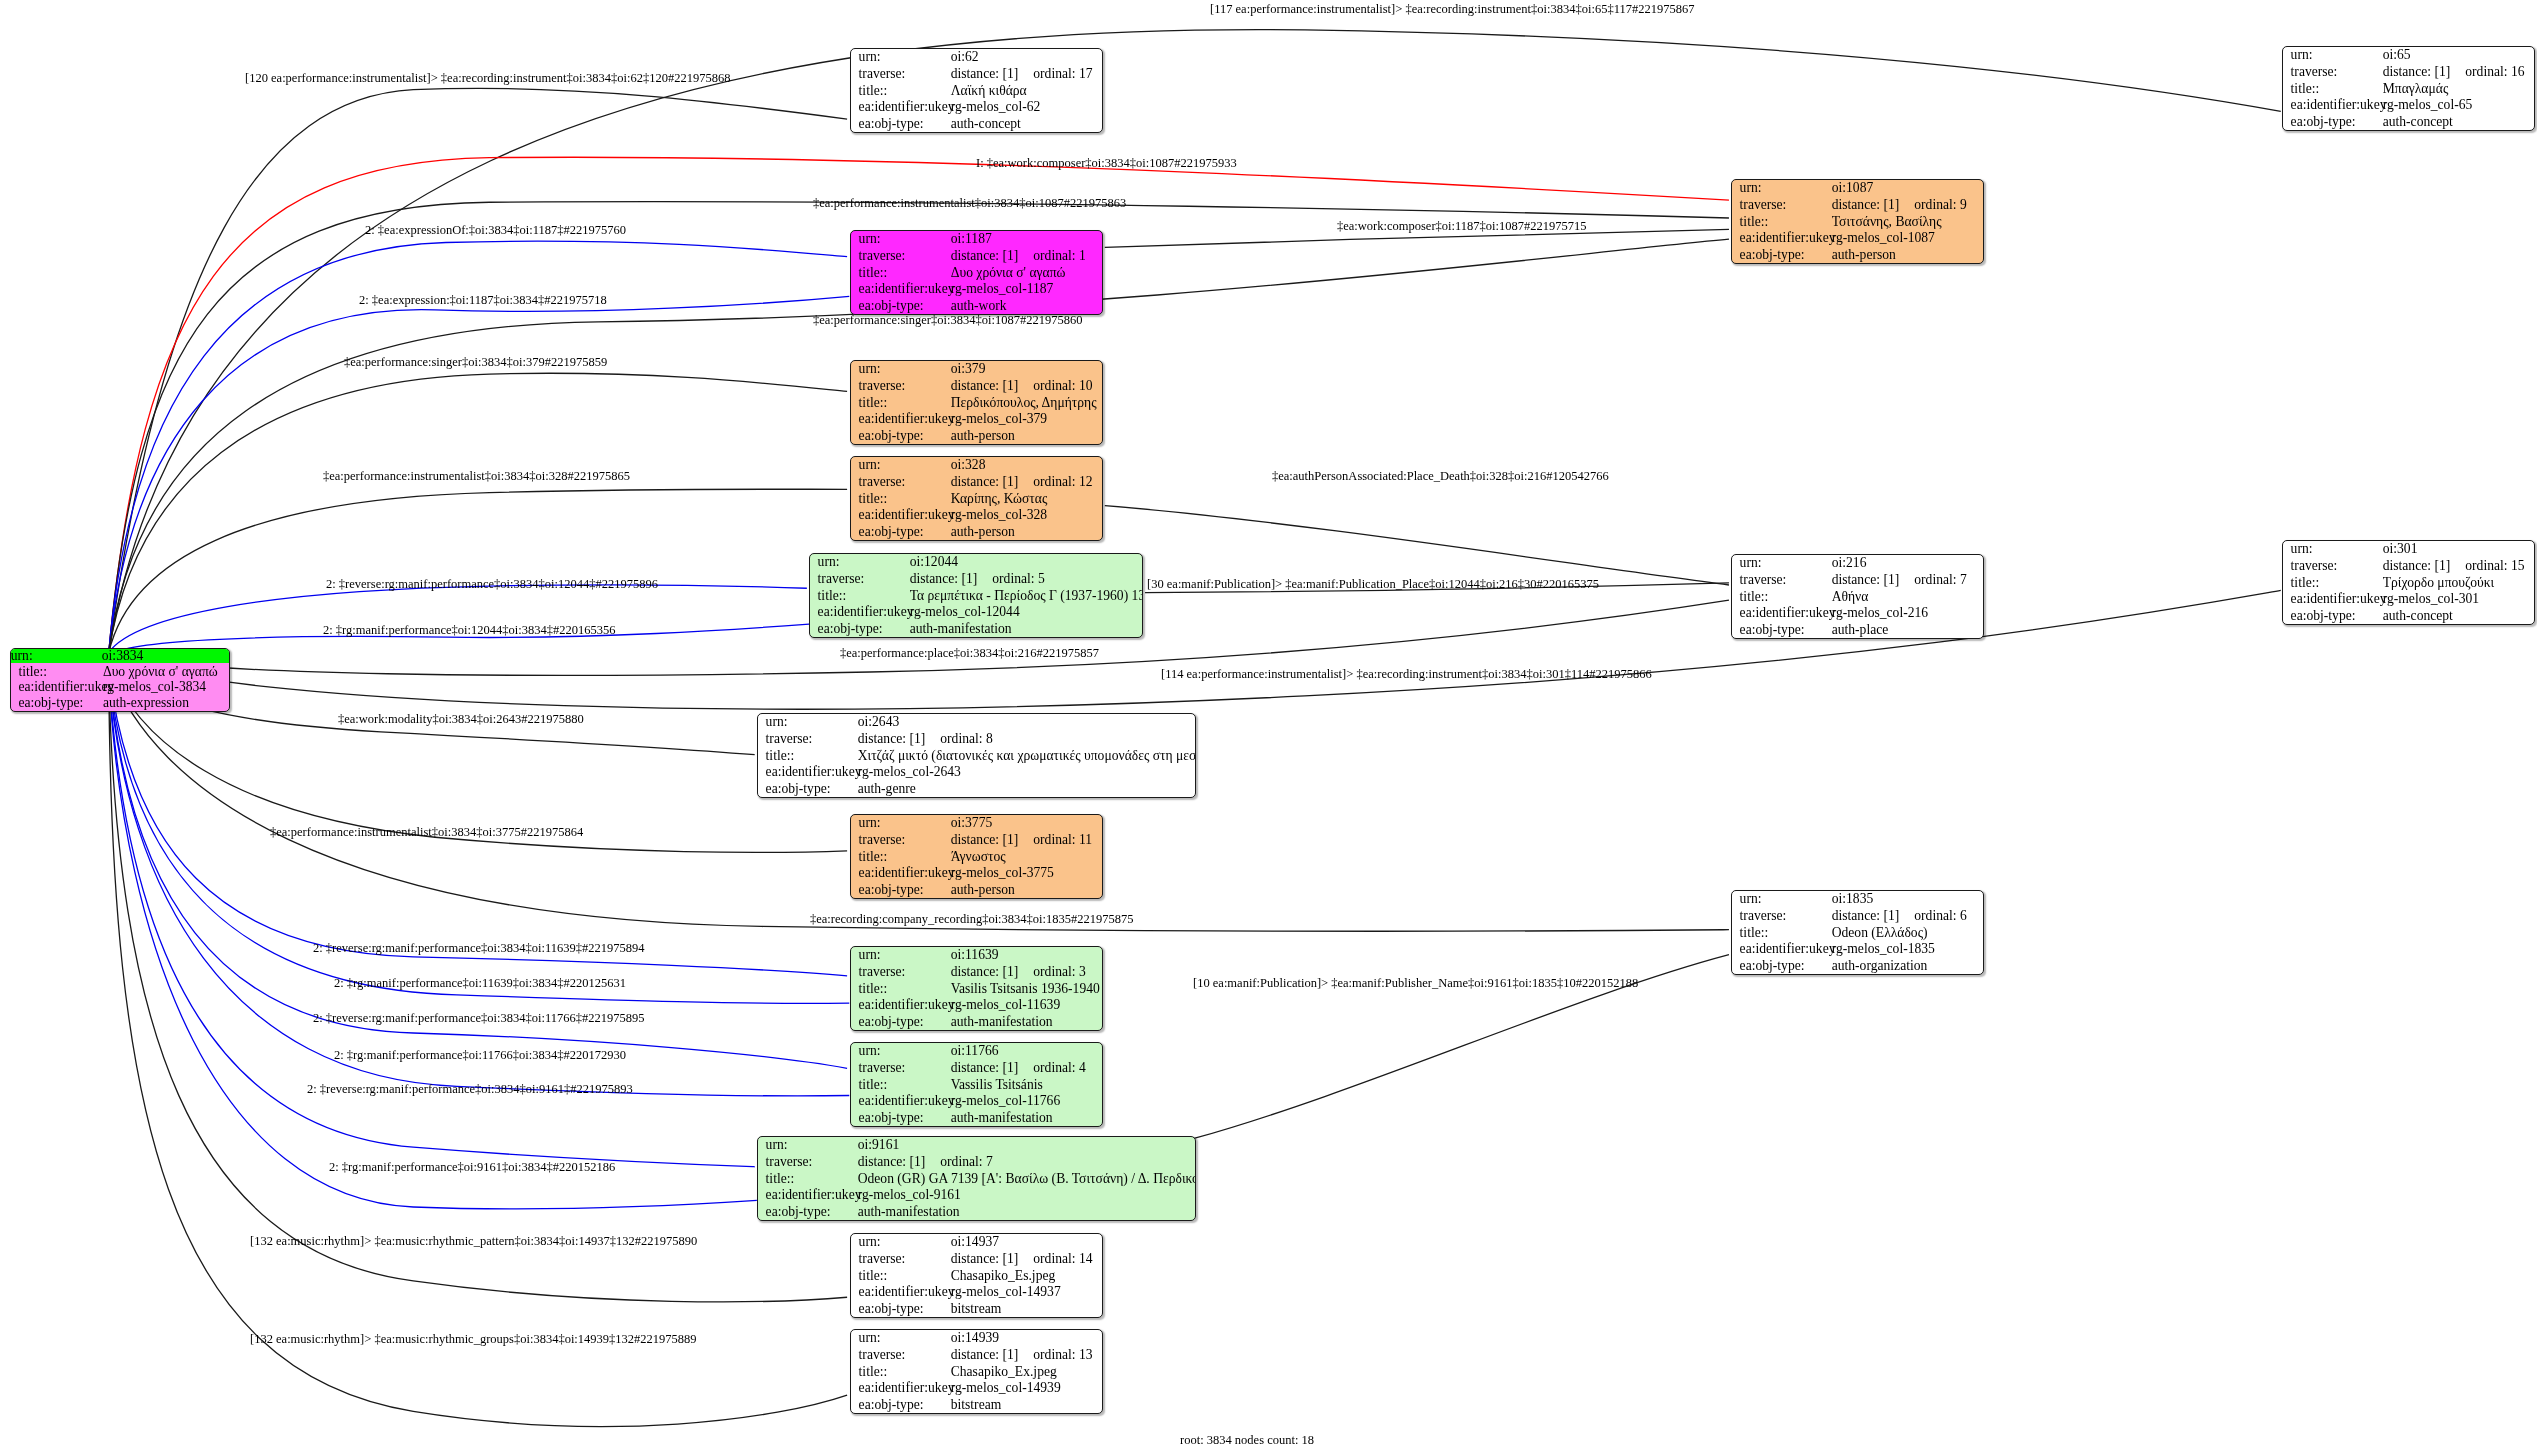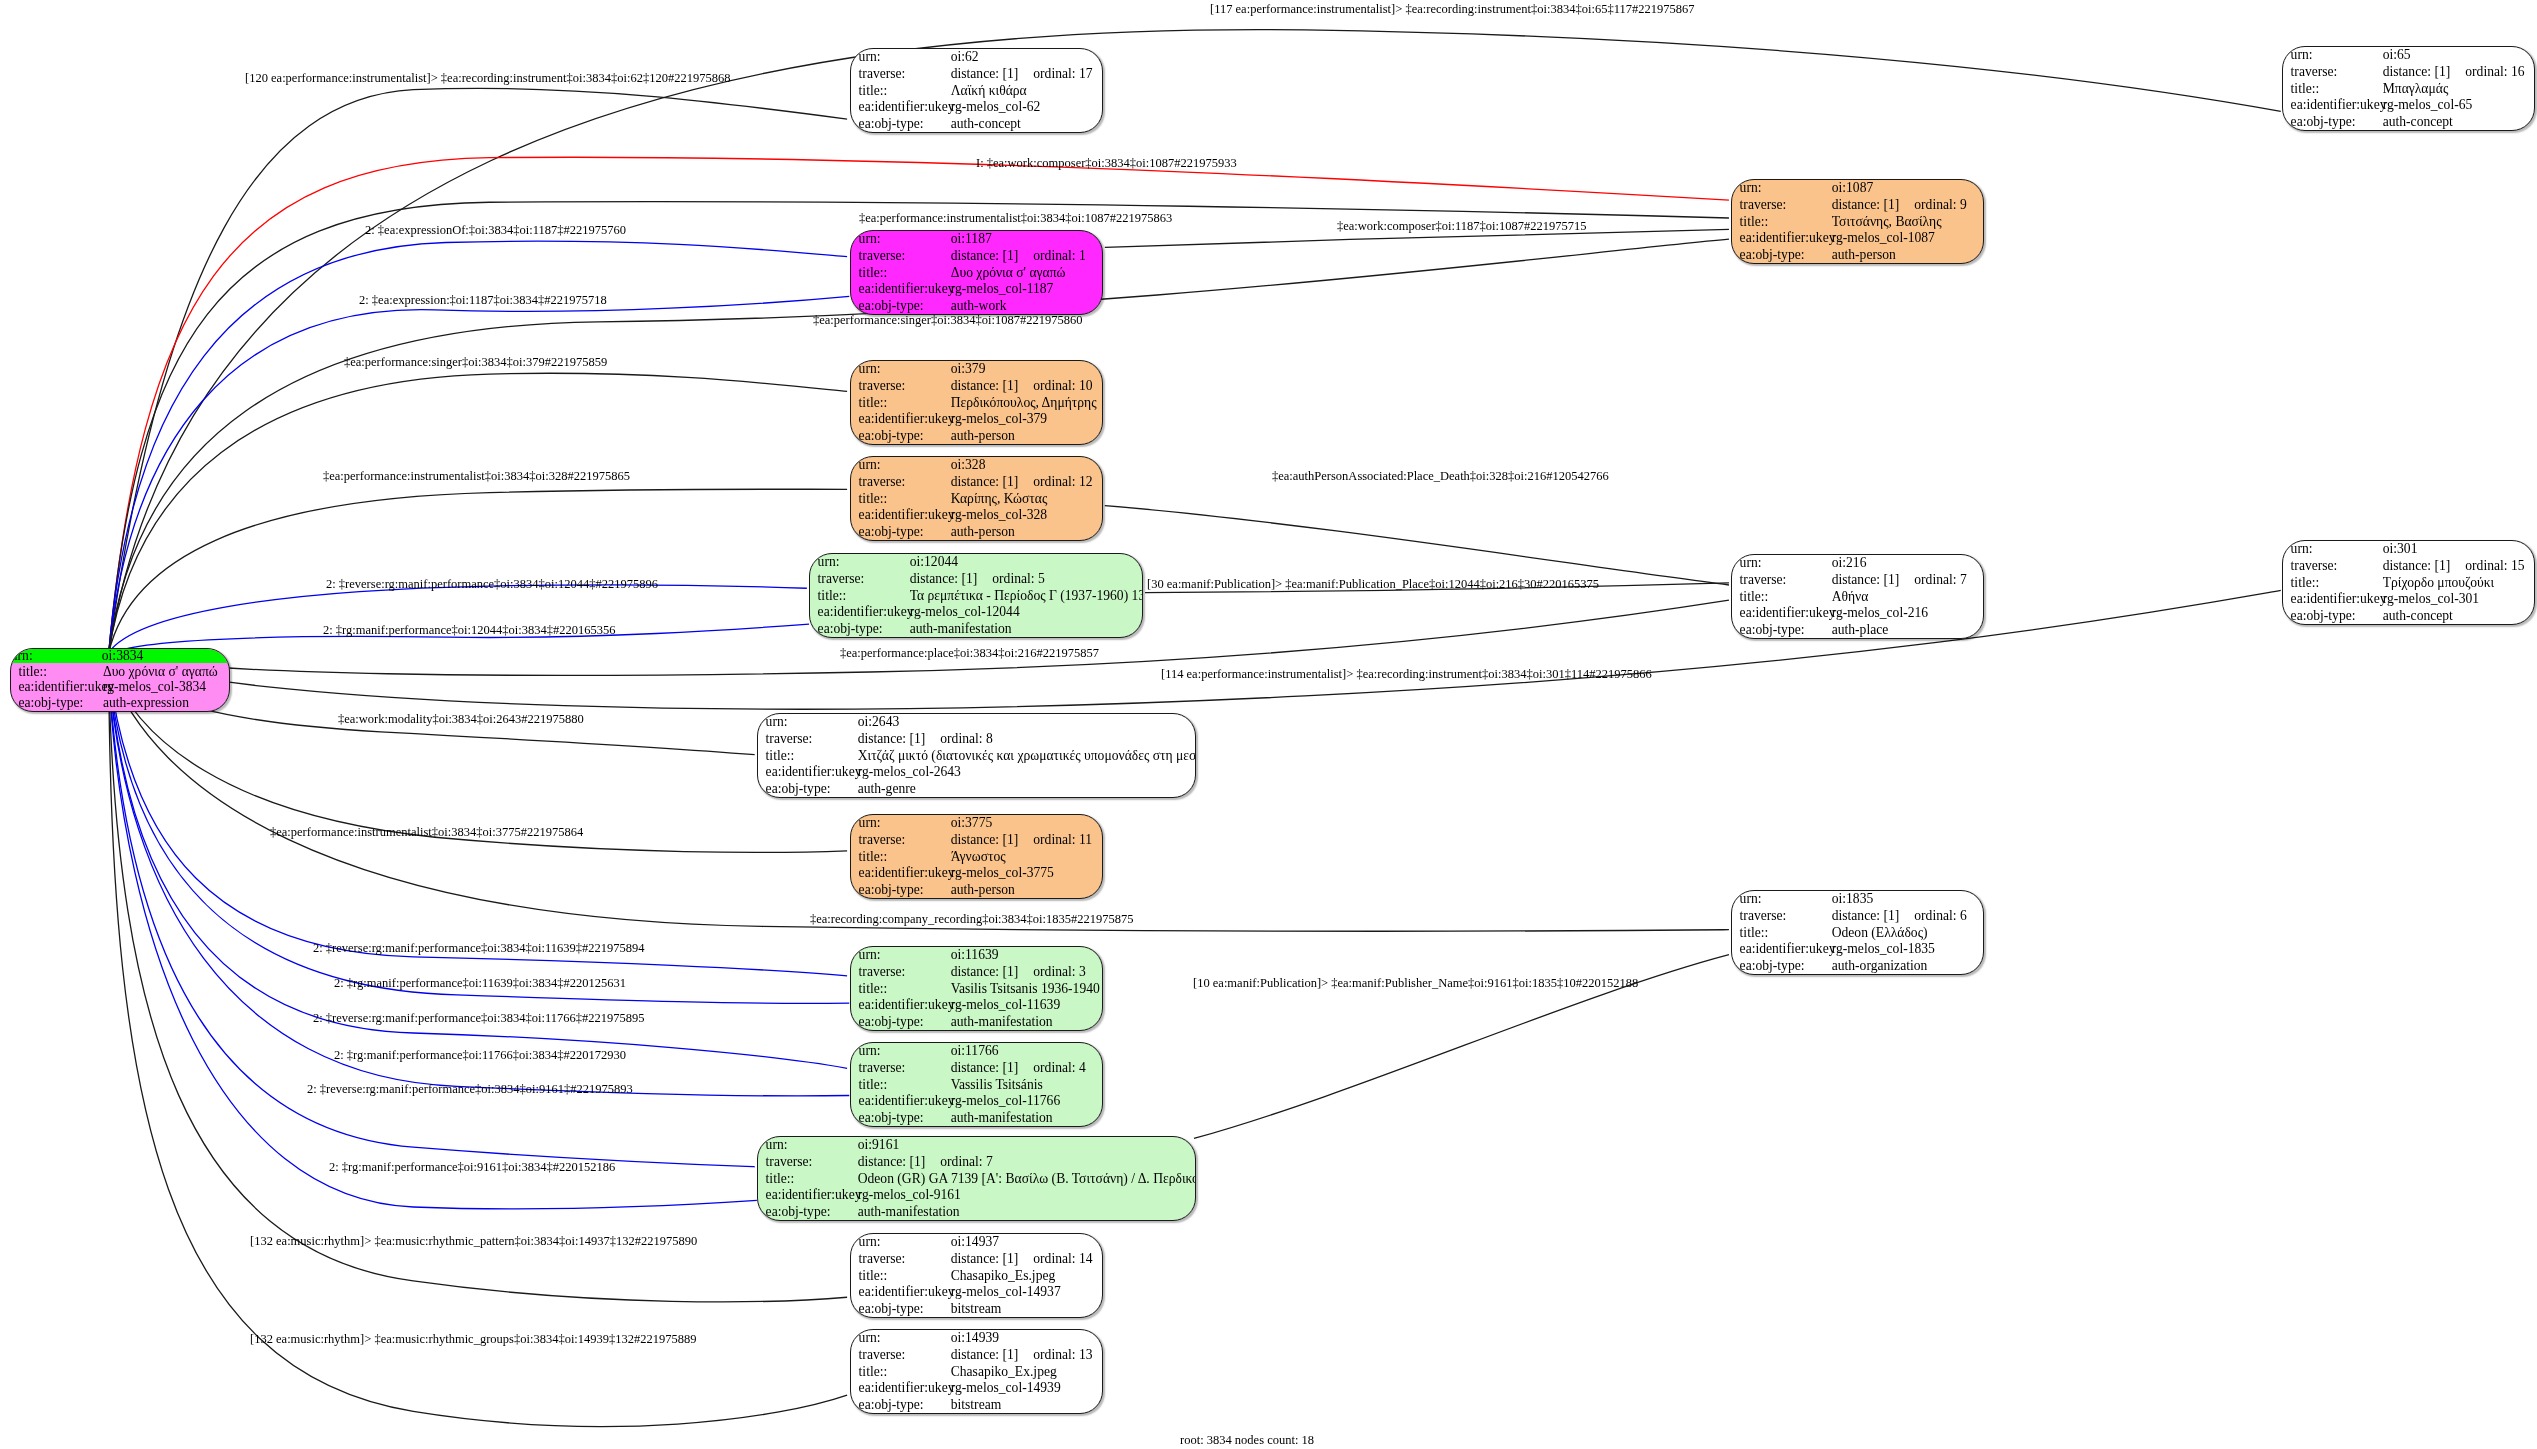--- a/index.html
+++ b/index.html
@@ -1,20 +1,20 @@
 <!DOCTYPE html>
 <html style="font-size:8.7px"><head>
 <meta charset="utf-8">
 <style>
   html,body{margin:0;padding:0;background:#ffffff;}
   body{font-family:"Liberation Serif","DejaVu Serif",serif;color:#000;}
   #canvas{position:relative;width:2538px;height:1450px;background:#fff;overflow:hidden;}
   #edge-layer{position:absolute;left:0;top:0;width:2538px;height:1450px;pointer-events:none;}
 
-  .node{position:absolute;border:1.4px solid #1a1a1a;border-radius:23px;
+  .node{position:absolute;border:1.4px solid #1a1a1a;border-radius:5px;
         box-sizing:border-box;overflow:hidden;background:#fff;
         box-shadow:1.1px 1.6px 1.6px rgba(0,0,0,.28);}
   .node table{border-collapse:collapse;width:100%;height:100%;table-layout:fixed;}
   .node td{font-size:13.6px;line-height:1.02;padding:0.5px 0 0.5px 0;white-space:nowrap;
            vertical-align:middle;font-family:"Liberation Serif","DejaVu Serif",serif;}
   .node td.k{width:91px;padding-left:7.6px;}
   .node td.v{padding-left:1.1px;}
   .node .trav .d{display:inline-block;}
   .node .trav .o{display:inline-block;margin-left:15px;}
 
@@ -547,21 +547,21 @@
         <td class="v">bitstream</td>
             </tr>
   </tbody>
         </table>
       </div>
     </div>
   <div id="labels-host">
       <div class="elabel" style="left: 1210px; top: 3.3px;">[117 ea:performance:instrumentalist]&gt; ‡ea:recording:instrument‡oi:3834‡oi:65‡117#221975867</div>
       <div class="elabel" style="left: 234px; top: 72px; padding-left: 11px;">[120 ea:performance:instrumentalist]&gt; ‡ea:recording:instrument‡oi:3834‡oi:62‡120#221975868</div>
       <div class="elabel" style="left: 976px; top: 157px;">I: ‡ea:work:composer‡oi:3834‡oi:1087#221975933</div>
-      <div class="elabel" style="left: 859px; top: 197px; margin-top: 15px;">‡ea:performance:instrumentalist‡oi:3834‡oi:1087#221975863</div>
+      <div class="elabel" style="left: 813px; top: 197px;">‡ea:performance:instrumentalist‡oi:3834‡oi:1087#221975863</div>
       <div class="elabel" style="left: 1337px; top: 220px;">‡ea:work:composer‡oi:1187‡oi:1087#221975715</div>
       <div class="elabel" style="left: 365px; top: 224px;">2: ‡ea:expressionOf:‡oi:3834‡oi:1187‡#221975760</div>
       <div class="elabel" style="left: 359px; top: 294px;">2: ‡ea:expression:‡oi:1187‡oi:3834‡#221975718</div>
       <div class="elabel" style="left: 813px; top: 314px;">‡ea:performance:singer‡oi:3834‡oi:1087#221975860</div>
       <div class="elabel" style="left: 344px; top: 356px;">‡ea:performance:singer‡oi:3834‡oi:379#221975859</div>
       <div class="elabel" style="left: 323px; top: 470px;">‡ea:performance:instrumentalist‡oi:3834‡oi:328#221975865</div>
       <div class="elabel" style="left: 1272px; top: 470px;">‡ea:authPersonAssociated:Place_Death‡oi:328‡oi:216#120542766</div>
       <div class="elabel" style="left: 326px; top: 578px;">2: ‡reverse:rg:manif:performance‡oi:3834‡oi:12044‡#221975896</div>
       <div class="elabel" style="left: 1147px; top: 578px;">[30 ea:manif:Publication]&gt; ‡ea:manif:Publication_Place‡oi:12044‡oi:216‡30#220165375</div>
       <div class="elabel" style="left: 323px; top: 624px;">2: ‡rg:manif:performance‡oi:12044‡oi:3834‡#220165356</div>

